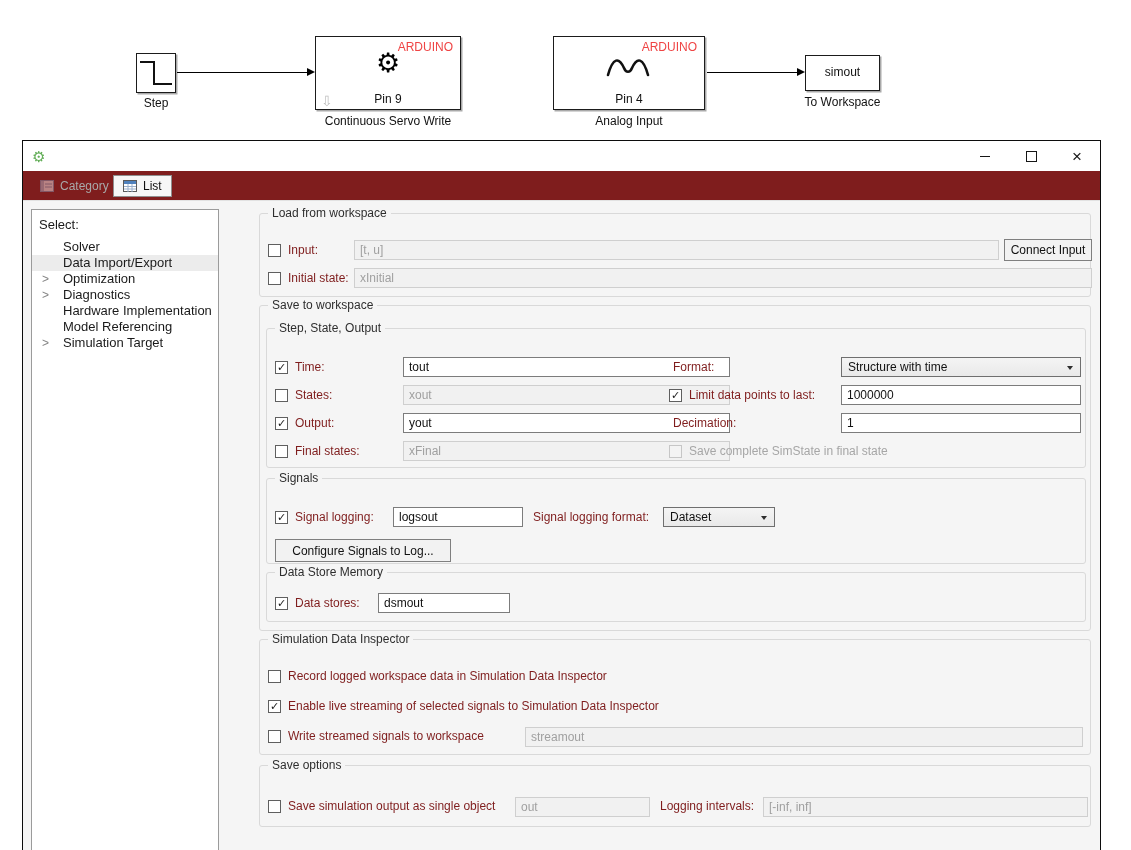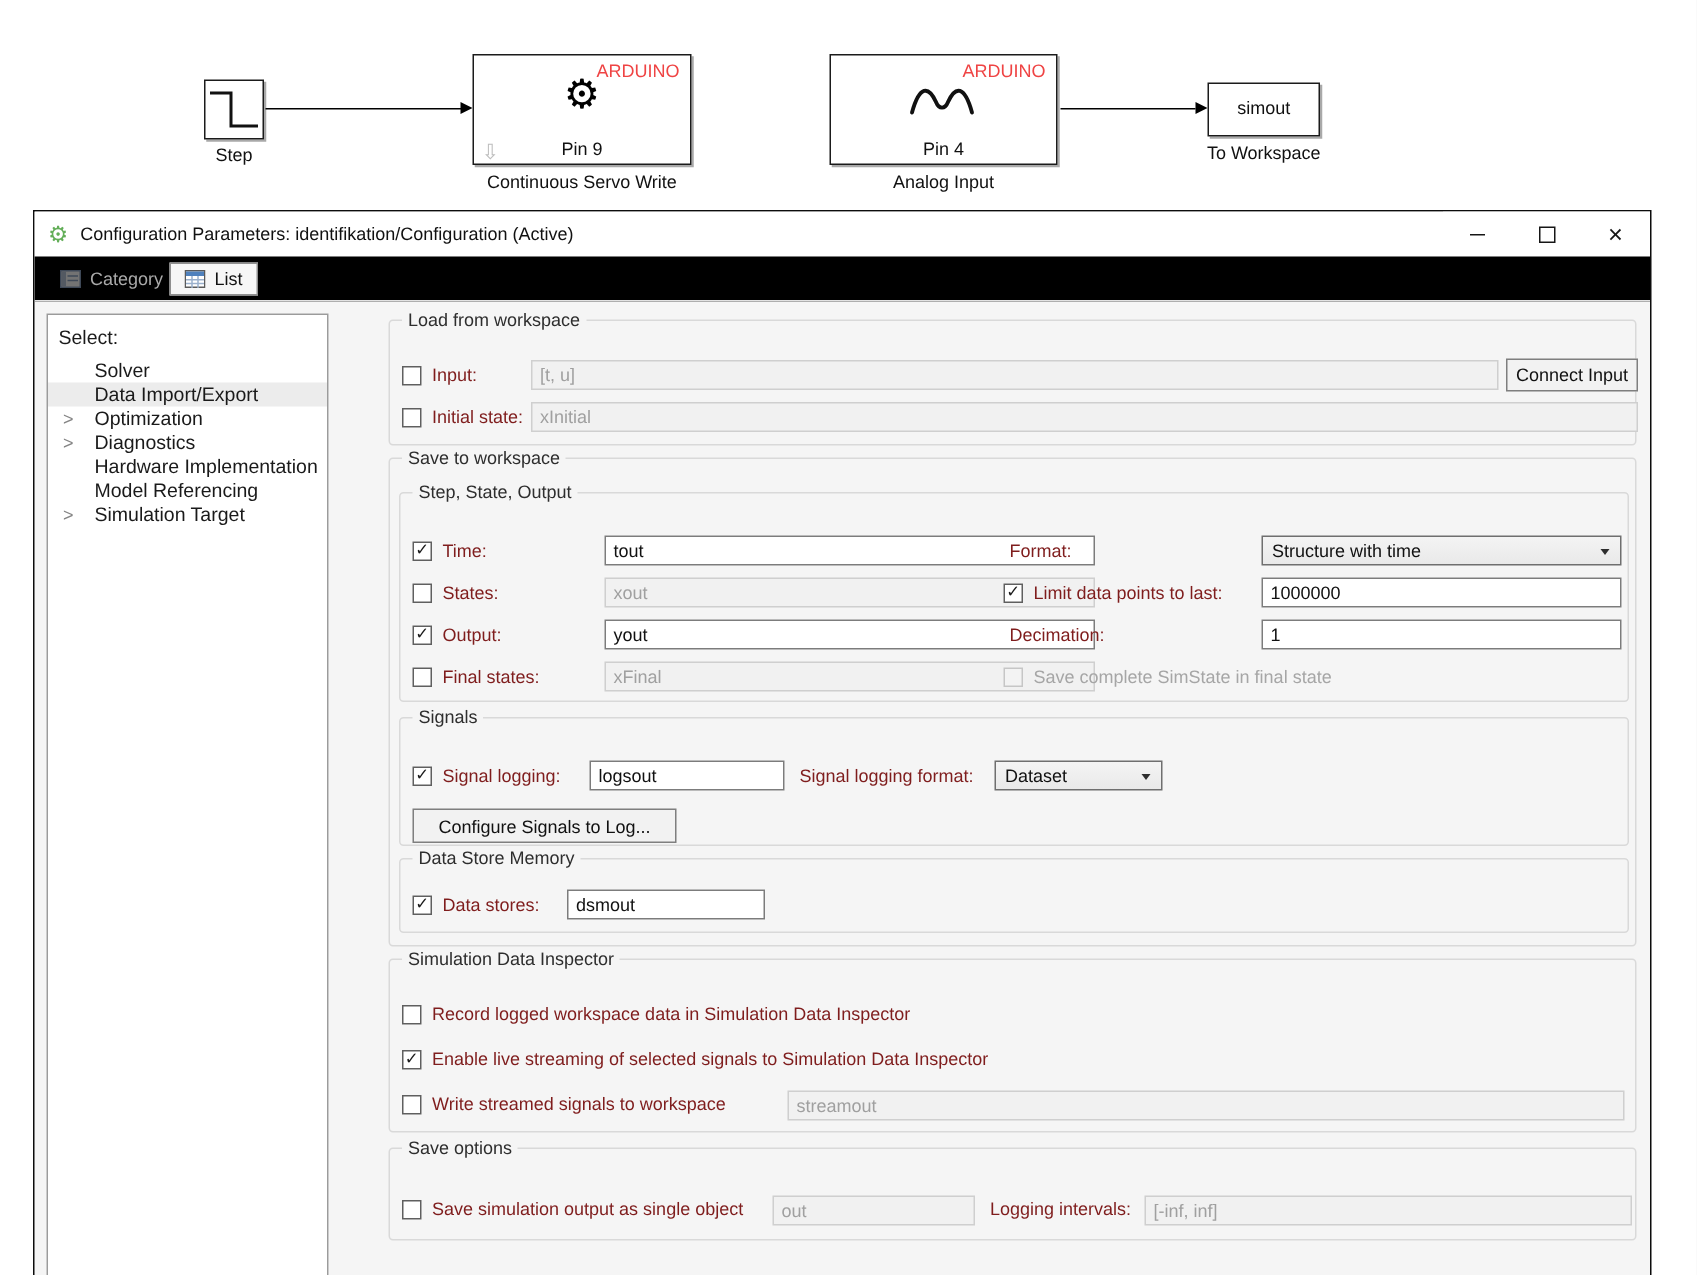--- a/index.html
+++ b/index.html
@@ -23,21 +23,21 @@
        border:1px solid #0c0c0c;box-sizing:border-box;overflow:hidden}
   .titlebar{position:absolute;left:0;top:0;right:0;height:30px;background:#fff;display:flex;align-items:center}
   .title-icon{margin-left:9px;font-size:15px;line-height:1;color:#63ae58}
   .title-text{margin-left:8px;font-size:12px;color:#111}
   .wbtns{position:absolute;right:0;top:0;height:30px;display:flex}
   .wbtn{width:46px;height:30px;display:flex;align-items:center;justify-content:center;background:#fff}
   .ico-min{width:10px;height:1px;background:#161616}
   .ico-max{width:9px;height:9px;border:1px solid #161616}
   .ico-close{font-size:17px;line-height:1;color:#161616}
 
-  .toolbar{position:absolute;left:0;top:30px;right:0;height:30px;background:#000000;border-bottom:1px solid #e2e2e2;box-sizing:border-box}
+  .toolbar{position:absolute;left:0;top:30px;right:0;height:30px;background:#7f1d1d;border-bottom:1px solid #e2e2e2;box-sizing:border-box}
   .tbtn{position:absolute;top:4px;height:22px;display:flex;align-items:center;gap:6px;font-size:12px;padding:0 9px;box-sizing:border-box}
   .tbtn.disabled{left:8px;color:#a9a9a9}
   .tbtn.raised{left:90px;border:1px solid #8f8f8f;background:#f6f6f6;color:#111}
 
   .tree{position:absolute;left:8px;top:68px;width:188px;bottom:0;background:#fff;border:1px solid #9b9b9b;
         box-sizing:border-box;font-size:13px;color:#1a1a1a;padding-top:7px}
   .theading{padding-left:7px;margin-bottom:7px}
   .titem{position:relative;height:16px;line-height:16px;padding-left:31px;white-space:nowrap}
   .titem.sel{background:#ececec}
   .chev{position:absolute;left:10px;top:0;color:#848484;font-size:12px}
@@ -96,21 +96,20 @@
 
 <div class="blk" style="left:805px;top:55px;width:75px;height:36px">
   <div class="simout-txt">simout</div>
 </div>
 <div class="blk-label" style="left:765px;top:95px;width:155px">To Workspace</div>
 
 <div class="win">
 
   <div class="titlebar">
     <span class="title-icon">⚙</span>
-    <span class="title-text">Configuration Parameters: identifikation/Configuration (Active)</span>
   </div>
   <div class="wbtns">
     <div class="wbtn">
         <span class="ico-min"></span>
       </div>
     <div class="wbtn">
         <span class="ico-max"></span>
       </div>
     <div class="wbtn">
         <span class="ico-close">×</span>

